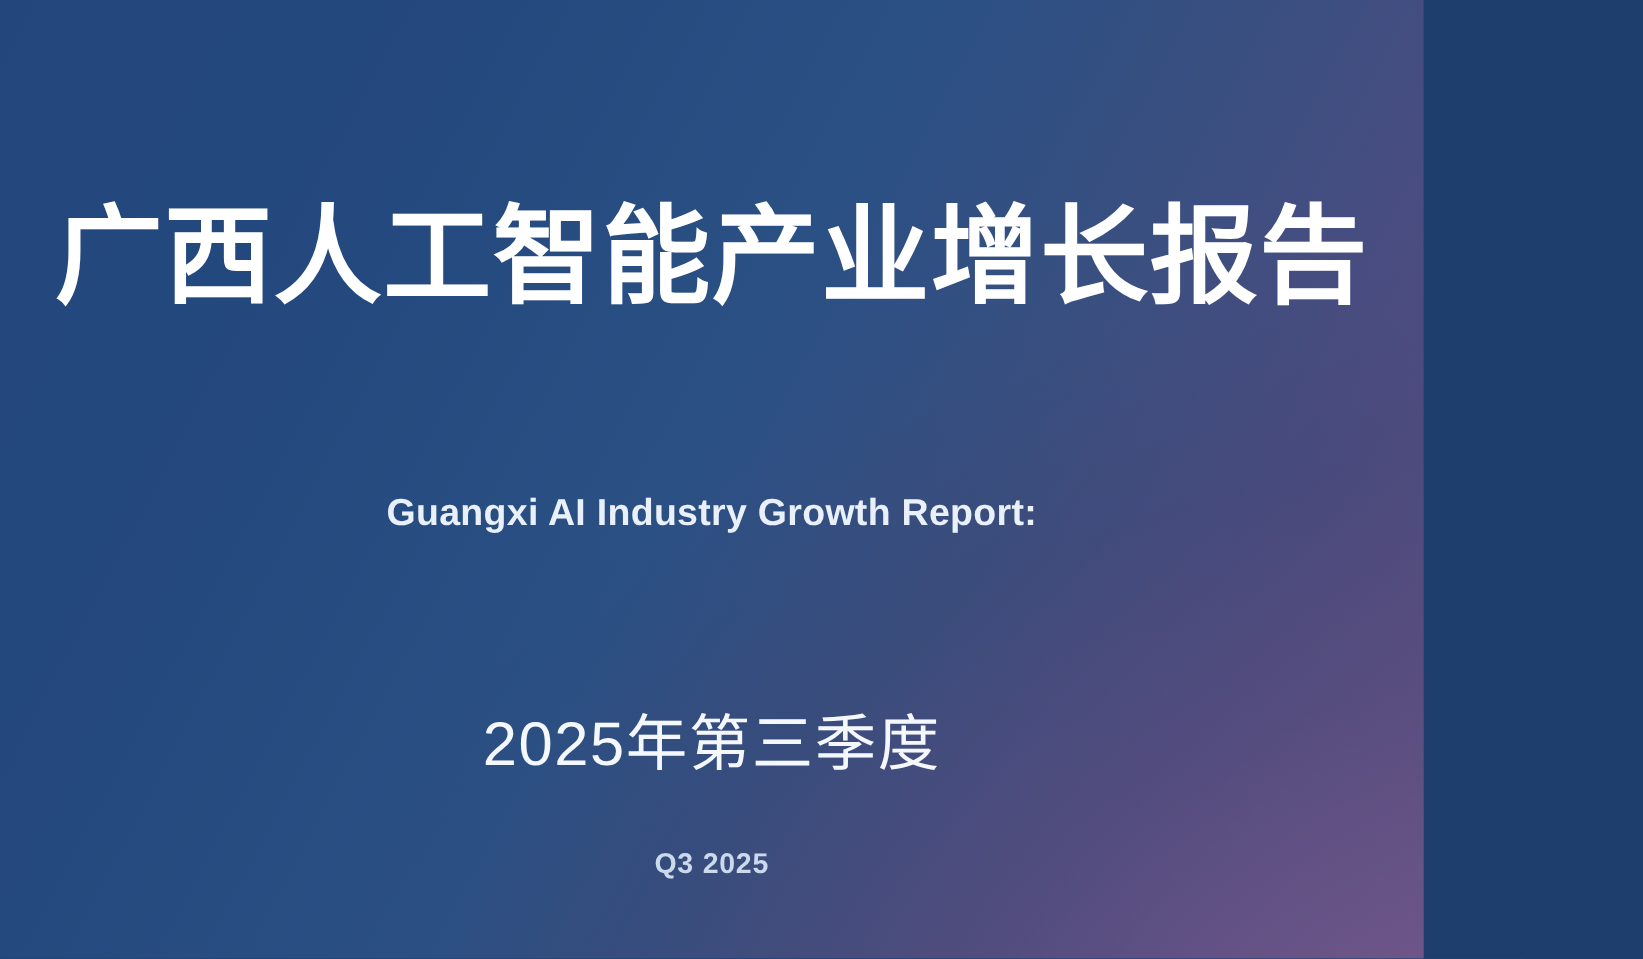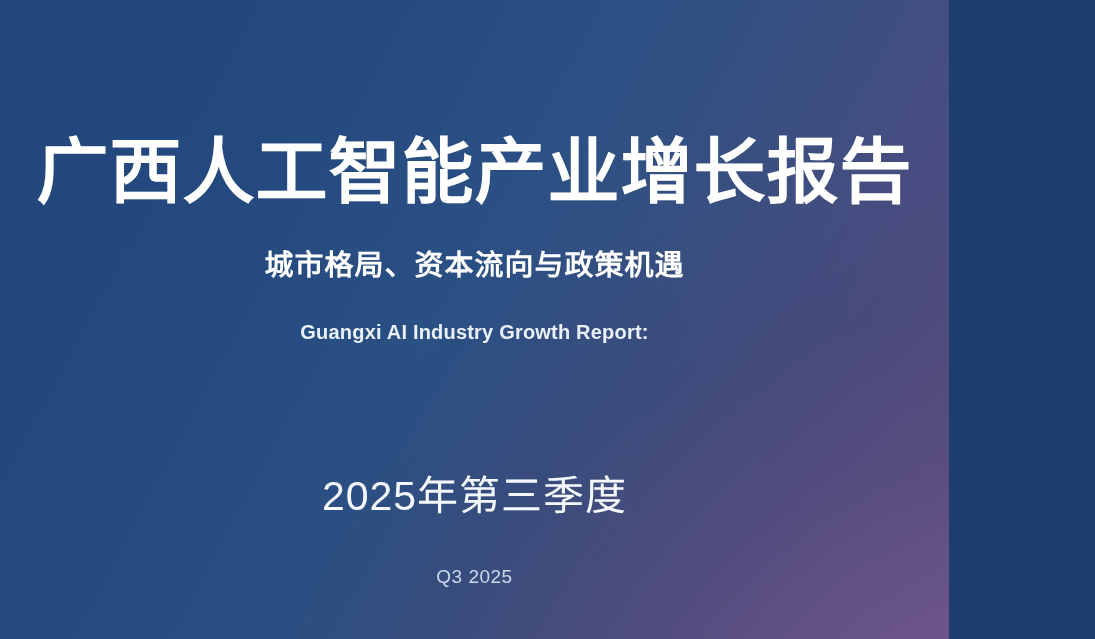--- a/index.html
+++ b/index.html
@@ -66,26 +66,26 @@
     line-height: 1.2;
     font-weight: 700;
     color: #ffffff;
     letter-spacing: 1px;
     white-space: nowrap;
   }
 
   
   .sub-title-en {
     position: absolute;
-    top: 310px;
+    top: 320px;
     left: 0;
     right: 0;
     text-align: center;
     color: #e9f0fa;
-    font-size: 20px;
+    font-size: 25px;
     font-weight: 700;
     line-height: 44px;
     letter-spacing: 0.2px;
   }
   .sub-title-en .en-line {
     display: block;
     white-space: nowrap;
   }
 
   
@@ -103,34 +103,33 @@
   }
 
   
   .date-en {
     position: absolute;
     top: 566px;
     left: 0;
     right: 0;
     text-align: center;
     font-size: 19px;
-    font-weight: 400;
+    font-weight: 700;
     color: #cbd9ec;
     letter-spacing: 0.5px;
     white-space: nowrap;
   }
 </style>
 </head>
 <body>
 
 <div id="slide">
 
   <h1 class="main-title">广西人工智能产业增长报告</h1>
 
-  <h2 class="sub-title-cn">城市格局、资本流向与政策机遇</h2>
 
   <div class="sub-title-en">
     <span class="en-line">Guangxi AI Industry Growth Report:</span>
   </div>
 
   <div class="date-cn">2025年第三季度</div>
 
   <div class="date-en">Q3 2025</div>
 
 </div>

